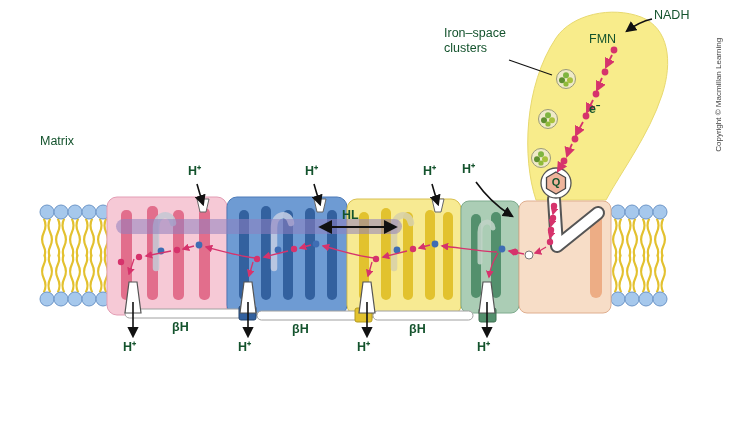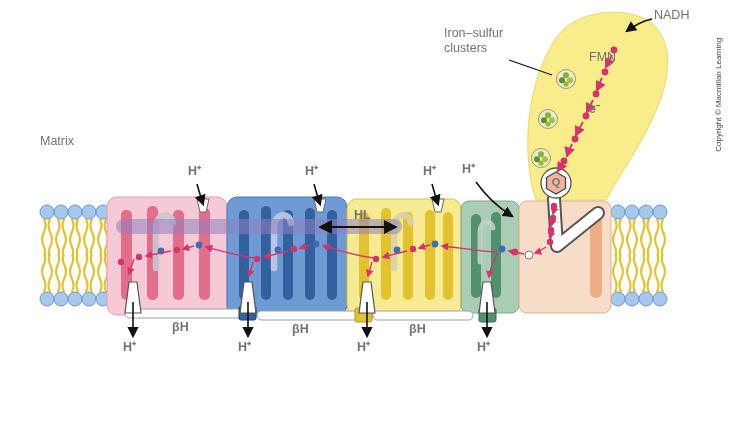--- a/index.html
+++ b/index.html
@@ -2,21 +2,21 @@
 <html><head>
 <meta charset="utf-8">
 <style>
   html,body{margin:0;padding:0;background:#fff;}
   .canvas{
     position:relative;width:734px;height:422px;background:#fff;
     font-family:"Liberation Sans", sans-serif;overflow:hidden;
   }
   .stage{position:absolute;left:0;top:0;}
   .lbl{
-    position:absolute;color:#737373;font-size:12.5px;line-height:1.2;
+    position:absolute;color:#14532d;font-size:12.5px;line-height:1.2;
     white-space:pre-line;
   }
   .b{font-weight:700;}
   .copyright{
     font-size:8px;color:#444;text-align:center;
     transform:rotate(-90deg);transform-origin:50% 50%;
     white-space:nowrap;
   }
   .qlbl{font-size:11px;font-weight:700;text-align:center;}
 </style>
@@ -234,25 +234,25 @@
     <path d="M 367,302 L 367,336" marker-end="url(#ab)"></path>
     <path d="M 487,302 L 487,336" marker-end="url(#ab)"></path>
     <path d="M 357,227 L 321,227" stroke-width="2" marker-end="url(#ab)"></path>
     <path d="M 357,227 L 395,227" stroke-width="2" marker-end="url(#ab)"></path>
     <path d="M 509,60 L 552,75" stroke-width="1.1"></path>
   </g>
 </svg>
 
 <span class="lbl" style="left:40px;top:134px">Matrix</span>
 <span class="lbl" style="left:654px;top:8px">NADH</span>
-<span class="lbl" style="left:589px;top:50px">FMN</span>
-<span class="lbl" style="left:444px;top:26px;width:88px">Iron–sulfur clusters</span>
+<span class="lbl" style="left:589px;top:32px">FMN</span>
+<span class="lbl" style="left:444px;top:26px;width:88px">Iron–space clusters</span>
 <span class="lbl b" style="left:589px;top:102px">e⁻</span>
 <span class="lbl qlbl" style="left:550px;top:176px;width:12px">Q</span>
-<span class="lbl b" style="left:354px;top:208px">HL</span>
+<span class="lbl b" style="left:342px;top:208px">HL</span>
 
 <span class="lbl b" style="left:172px;top:320px">βH</span>
 <span class="lbl b" style="left:292px;top:322px">βH</span>
 <span class="lbl b" style="left:409px;top:322px">βH</span>
 
 <span class="lbl b" style="left:188px;top:164px">H⁺</span>
 <span class="lbl b" style="left:305px;top:164px">H⁺</span>
 <span class="lbl b" style="left:423px;top:164px">H⁺</span>
 <span class="lbl b" style="left:462px;top:162px">H⁺</span>
 

